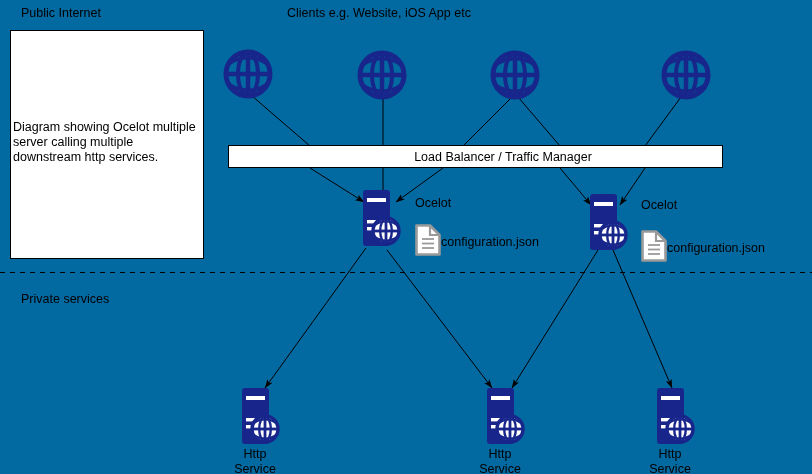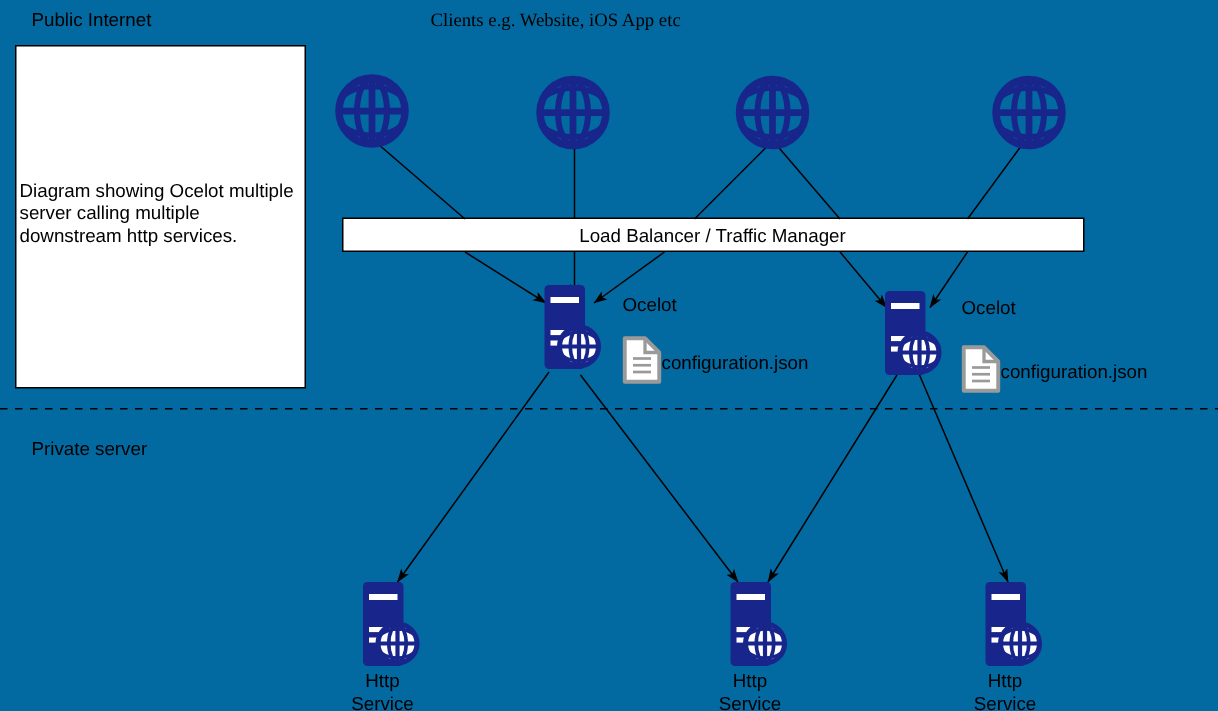--- a/index.html
+++ b/index.html
@@ -26,29 +26,30 @@
     height: 474px;
   }
   .lbl {
     position: absolute;
     font-size: 12.5px;
     line-height: 15px;
     color: #000;
     white-space: pre;
   }
   #public-internet-label { left: 21px; top: 6px; }
-  #clients-label { left: 287px; top: 6px; font-family: Liberation Serif, serif; }
+  #clients-label { left: 287px; top: 6px; }
   #private-network-label { left: 21px; top: 292px; }
   #desc-box-text {
     left: 13px; top: 120px; width: 190px;
     white-space: normal;
   }
   #lb-label {
     left: 228px; top: 150px; width: 494px;
     text-align: center;
+    padding-left: 28px;
   }
   .ocelot-label { font-size: 12.5px; }
   #ocelot-label-1 { left: 415px; top: 196px; }
   #ocelot-label-2 { left: 641px; top: 198px; }
   #config-label-1 { left: 441px; top: 235px; }
   #config-label-2 { left: 667px; top: 241px; }
   .svc-label {
     position: absolute;
     font-size: 12.5px;
     line-height: 15px;
@@ -229,21 +230,21 @@
         <path d="M-11.2,-6 A 19 19 0 0 1 11.2,-6" fill="none" stroke="#18268c" stroke-width="2.2"></path>
         <path d="M-11.2,6 A 19 19 0 0 0 11.2,6" fill="none" stroke="#18268c" stroke-width="2.2"></path>
       </g>
     </g>
   </svg>
 
   <div class="lbl" id="public-internet-label">Public Internet</div>
 
   <div class="lbl" id="clients-label">Clients e.g. Website, iOS App etc</div>
 
-  <div class="lbl" id="private-network-label">Private server</div>
+  <div class="lbl" id="private-network-label">Private services</div>
 
   <div class="lbl" id="desc-box-text">Diagram showing Ocelot multiple server calling multiple downstream http services.</div>
 
   <div class="lbl" id="lb-label">Load Balancer / Traffic Manager</div>
 
   <div class="lbl ocelot-label" id="ocelot-label-1">Ocelot</div>
 
   <div class="lbl ocelot-label" id="ocelot-label-2">Ocelot</div>
 
   <div class="lbl" id="config-label-1">configuration.json</div>

